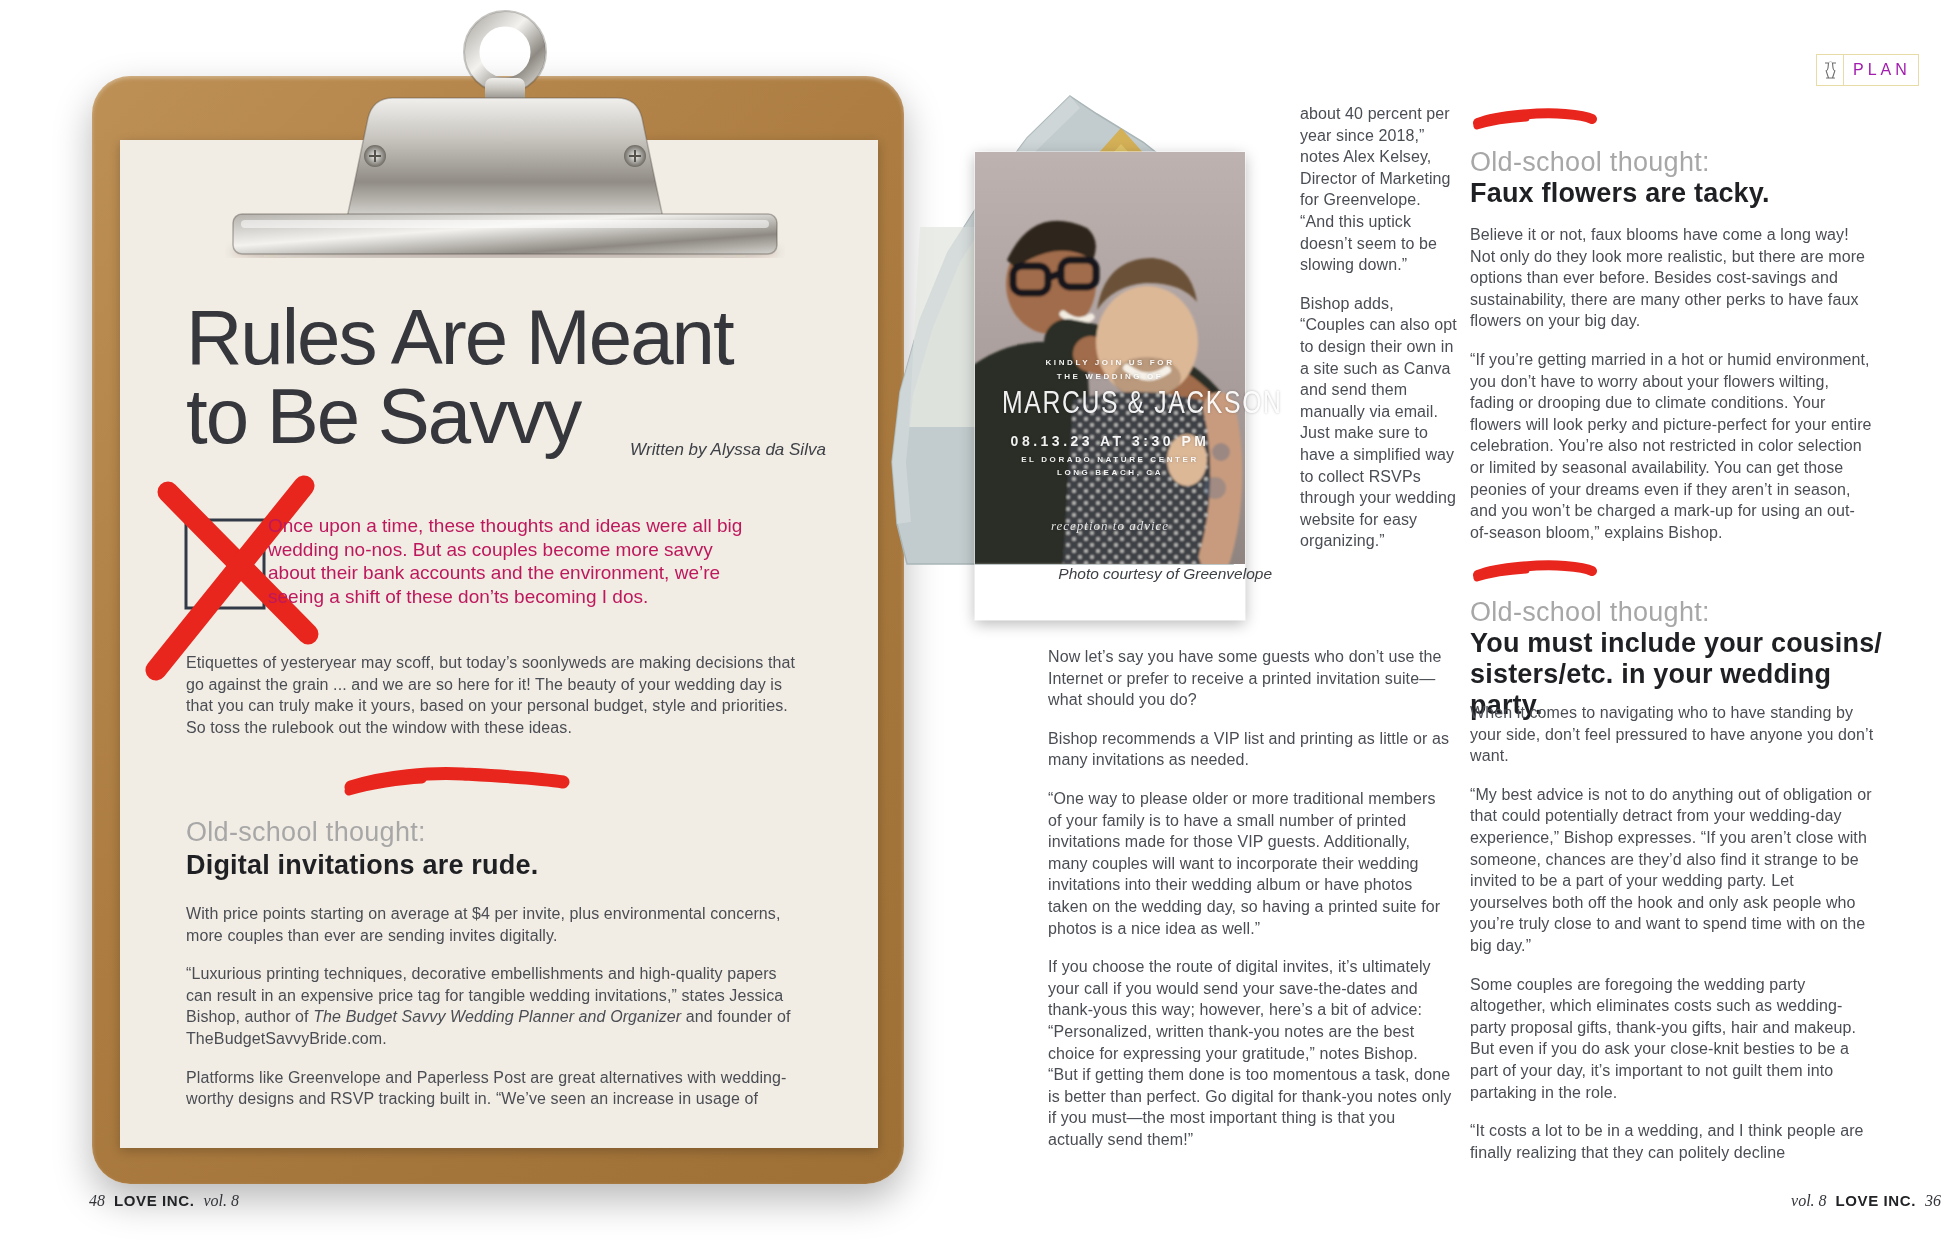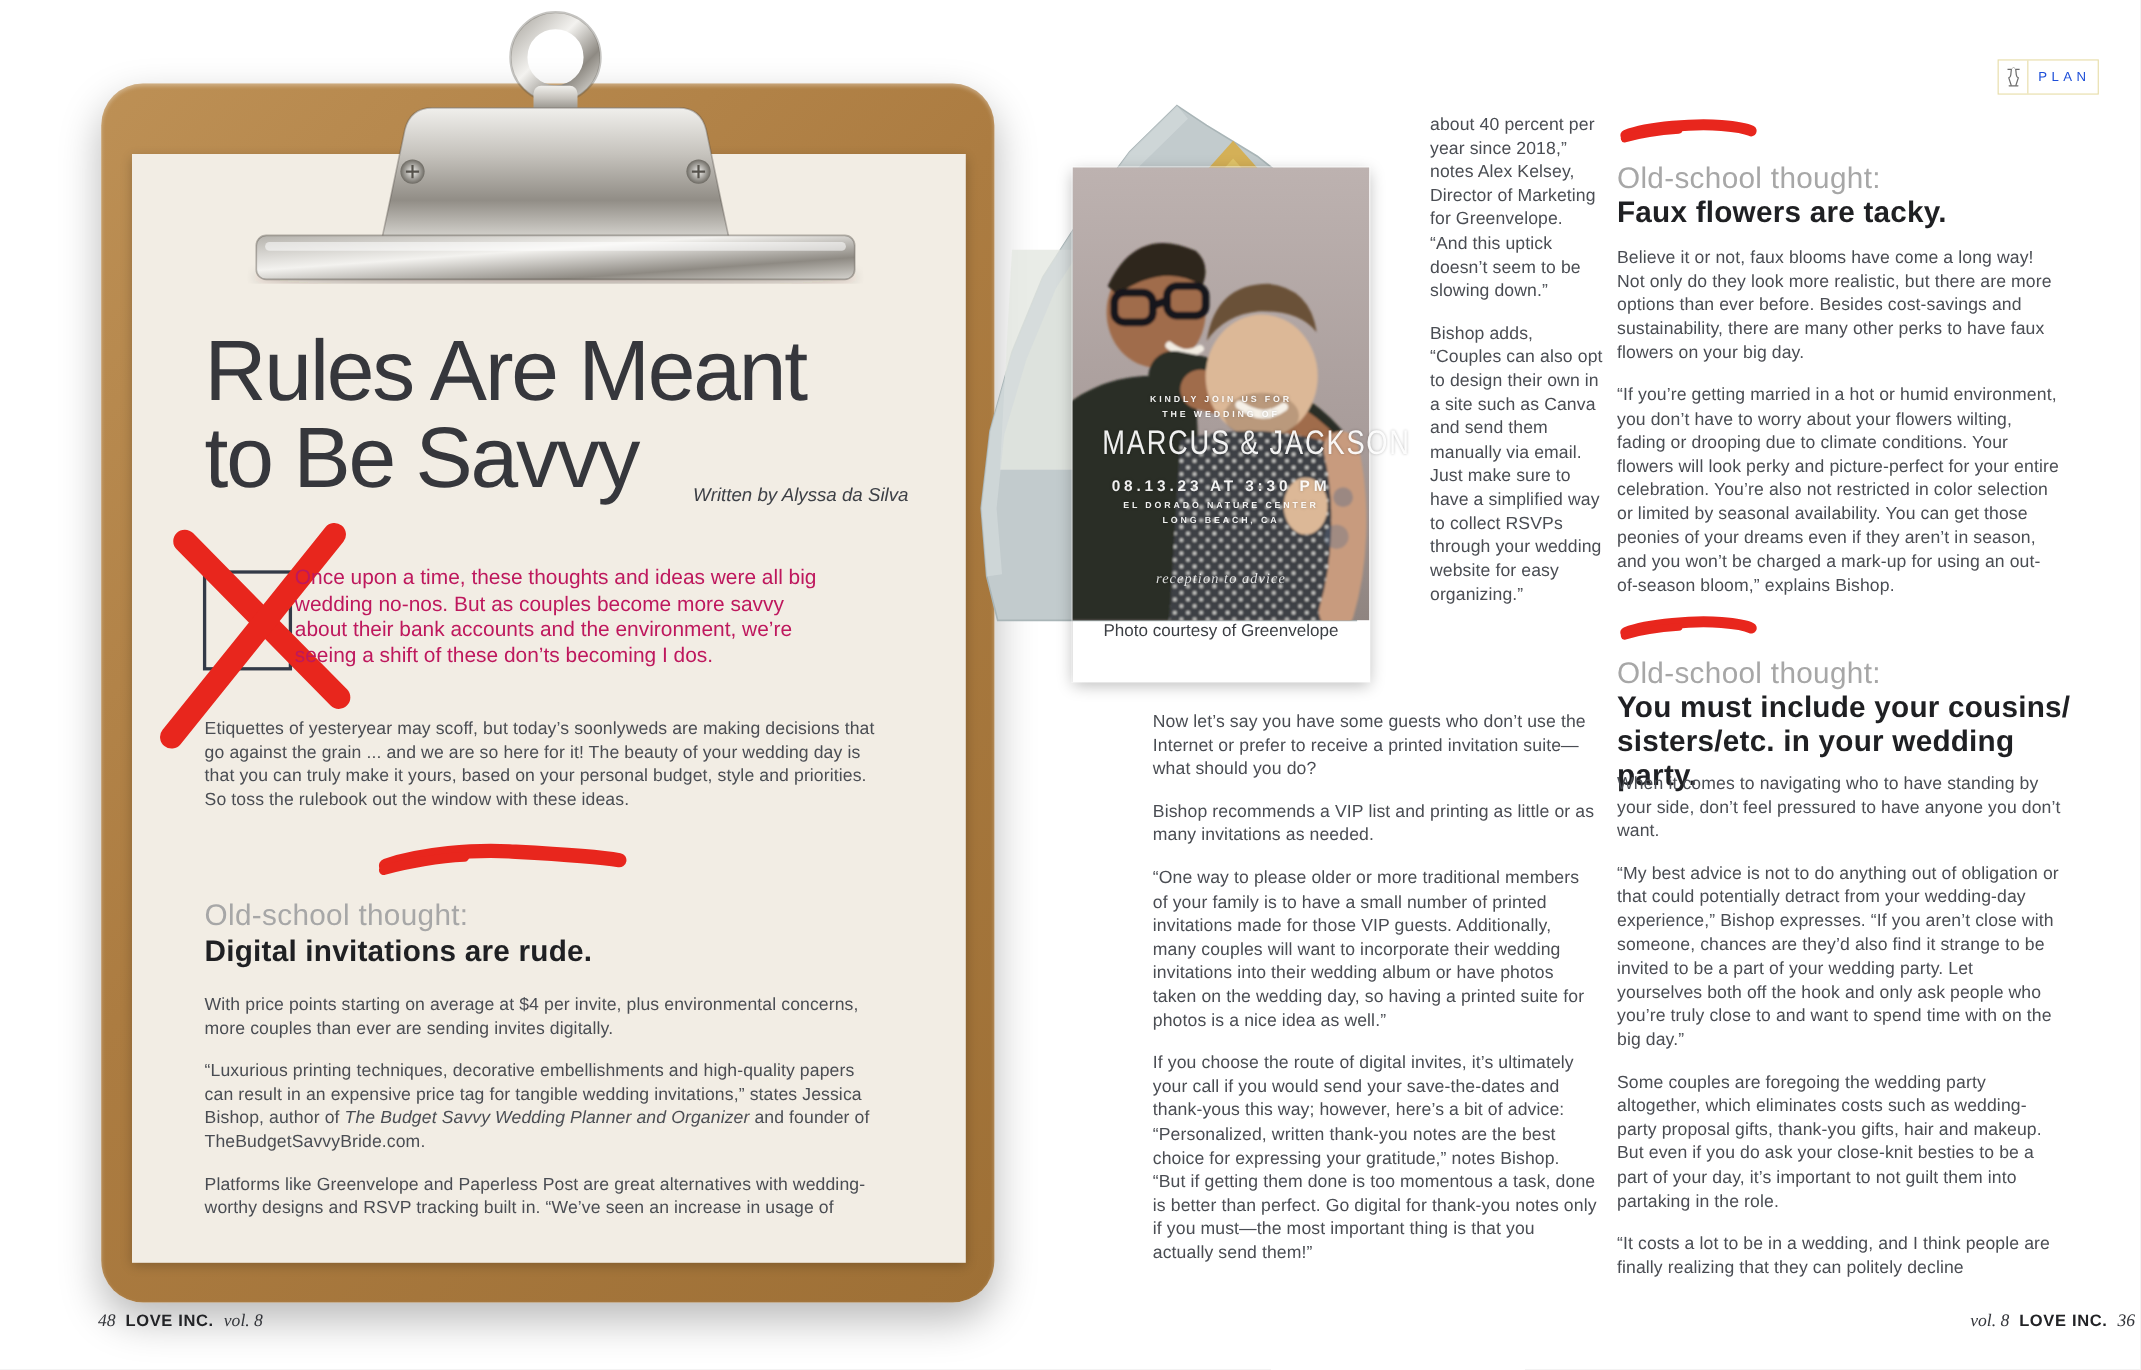--- a/index.html
+++ b/index.html
@@ -50,26 +50,26 @@
   .envelope{left:885px;top:92px;width:360px;height:480px;}
   .photo{left:975px;top:152px;width:270px;height:468px;box-shadow:0 4px 14px rgba(0,0,0,.28);
          outline:1px solid rgba(255,255,255,.45);}
   .photo svg{display:block;}
   .inv-text{position:absolute;left:0;width:100%;text-align:center;color:rgba(255,255,255,.93);
             text-shadow:0 0 3px rgba(0,0,0,.25);}
   .inv-tiny{font-size:8px;letter-spacing:2.6px;font-weight:700;}
   .inv-names{font-size:31px;letter-spacing:2px;font-weight:400;transform:scaleX(.8);transform-origin:center;white-space:nowrap;}
   .inv-date{font-size:14px;letter-spacing:3.5px;font-weight:700;}
   .inv-script{font-family:"Liberation Serif",serif;font-style:italic;font-size:13px;letter-spacing:1px;color:rgba(255,255,255,.85);}
-  .caption{left:948px;top:565px;width:324px;text-align:center;font-size:15.5px;color:#3c3f44;}
+  .caption{left:948px;top:565px;width:324px;text-align:right;font-style:italic;font-size:15.5px;color:#3c3f44;}
 
   
   .badge{left:1816px;top:54px;height:30px;display:flex;align-items:stretch;border:1.5px solid #e7dca6;background:#fff;}
   .badge-icon{width:26px;display:flex;align-items:center;justify-content:center;border-right:1.5px solid #e7dca6;}
-  .badge-label{display:flex;align-items:center;padding:0 7px 0 9px;font-size:12px;letter-spacing:4px;color:#1d4ed8;}
+  .badge-label{display:flex;align-items:center;padding:0 7px 0 9px;font-size:16px;letter-spacing:4px;color:#a21caf;}
   .footer{top:1192px;display:flex;align-items:baseline;gap:9px;font-size:15px;margin-left:39px;}
   .footer .num,.footer .vol{font-family:"Liberation Serif",serif;font-style:italic;font-size:16px;color:#33353a;}
   .footer .brand{font-weight:700;letter-spacing:.6px;color:#222326;}
   .footer-left{left:50px;}
   .footer-right{left:1600px;width:302px;justify-content:flex-end;}
 </style>
 </head>
 <body>
 
 <div id="canvas">

